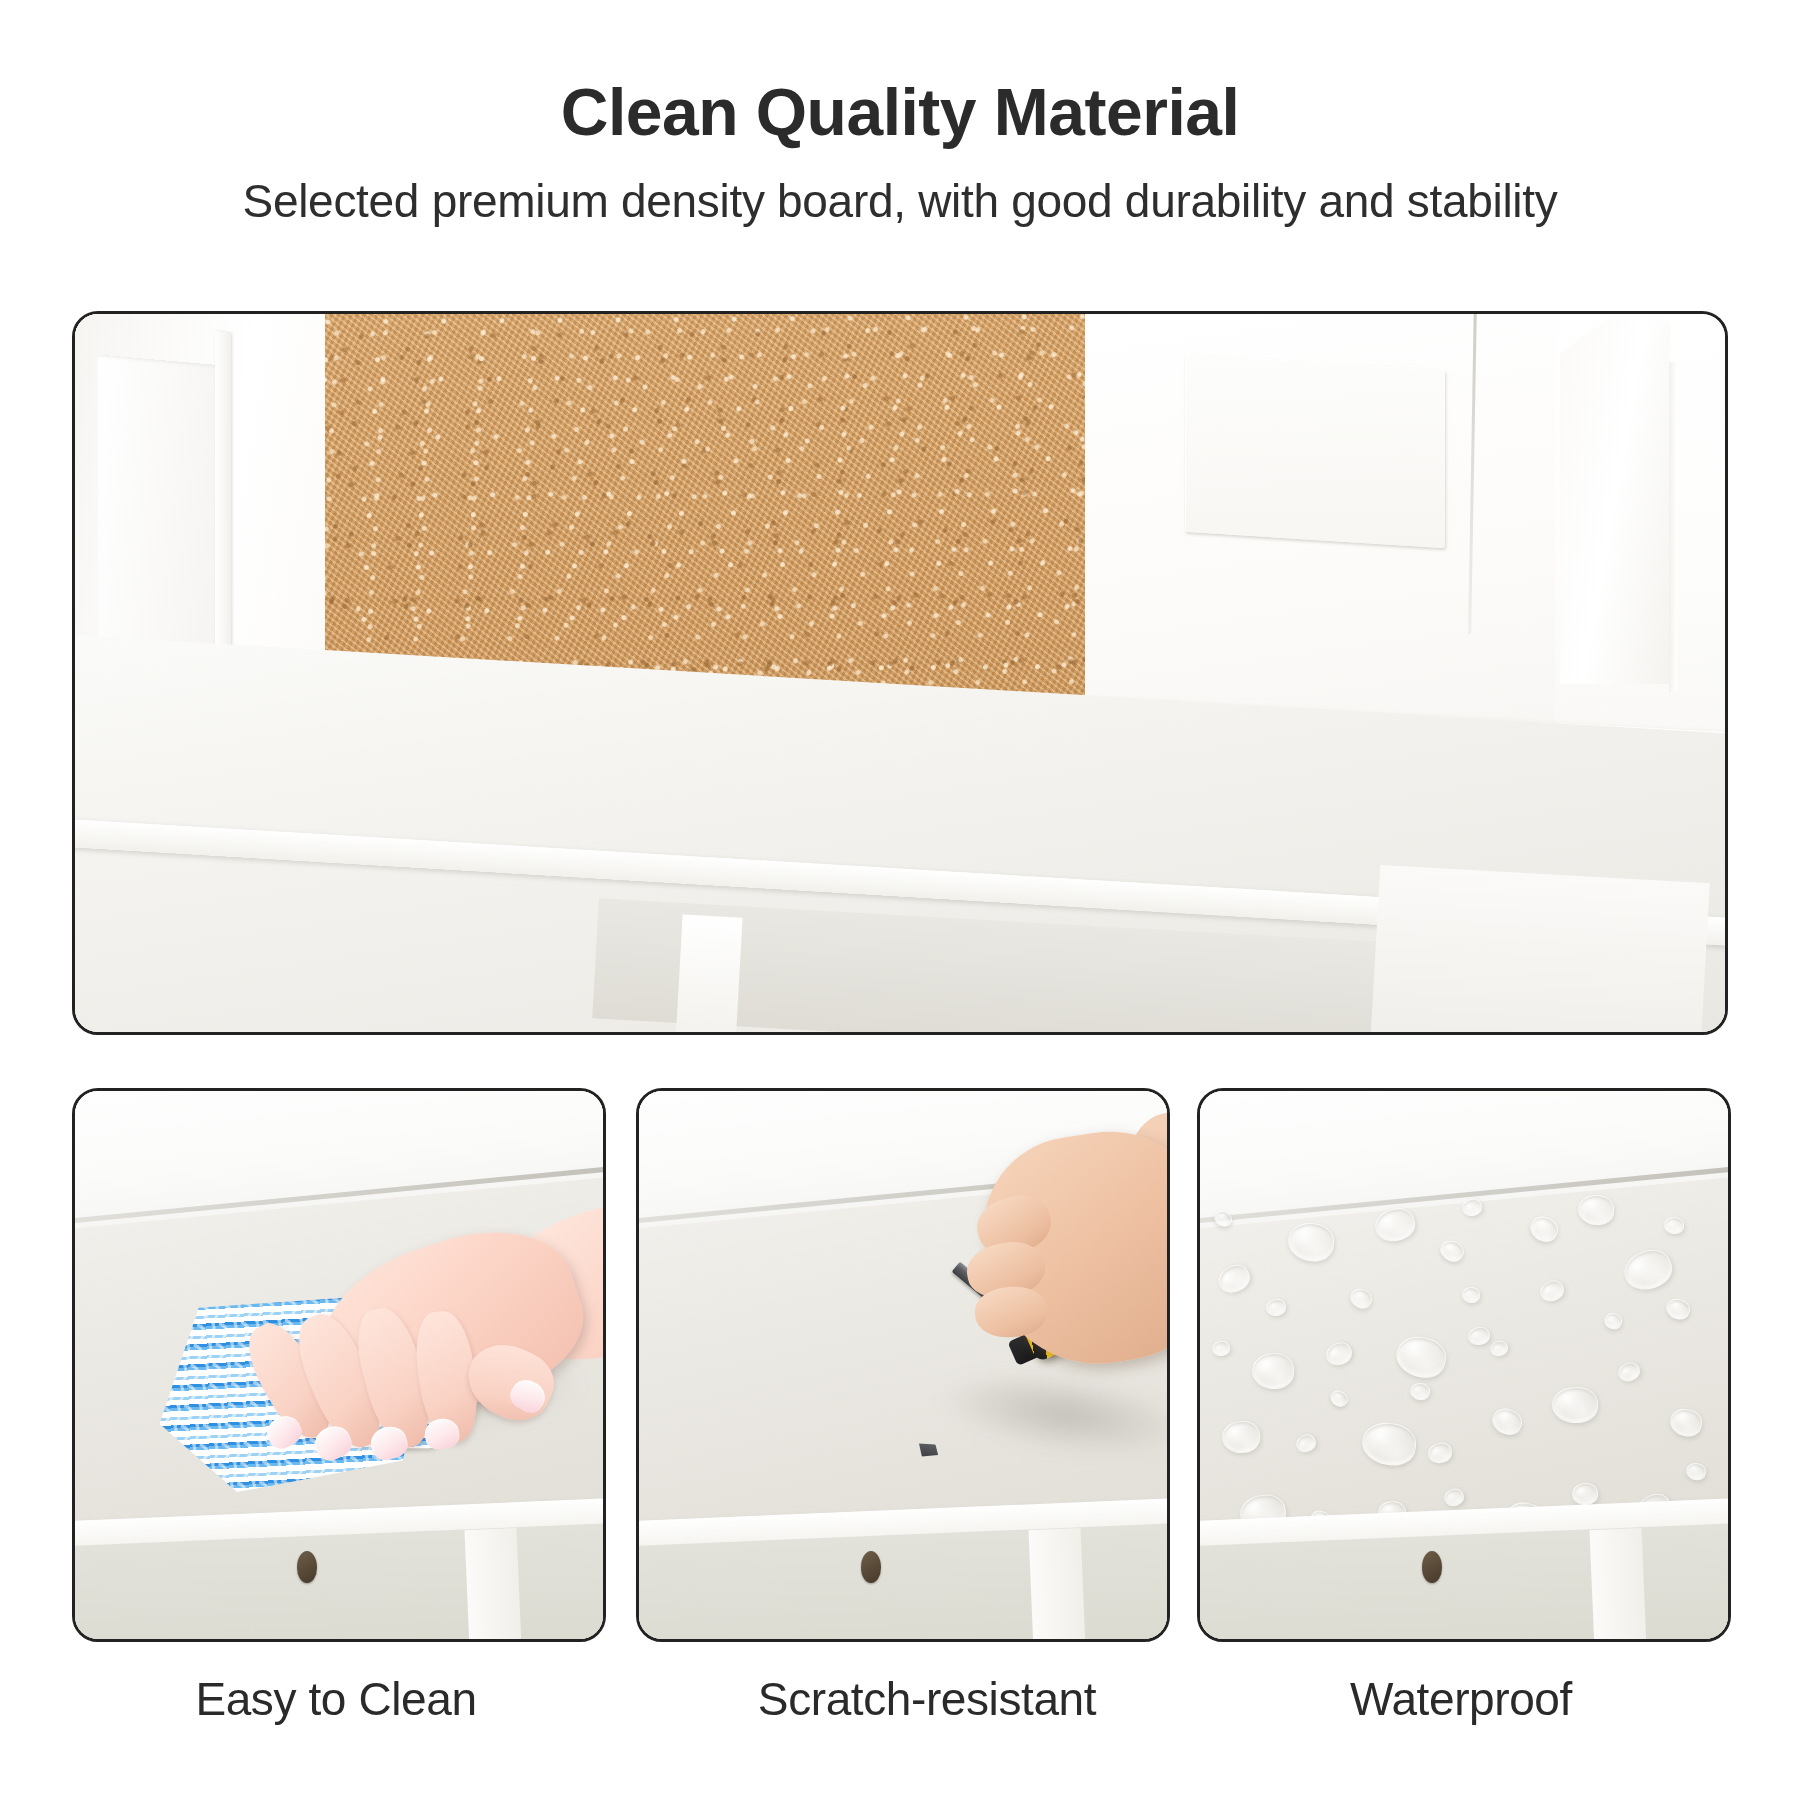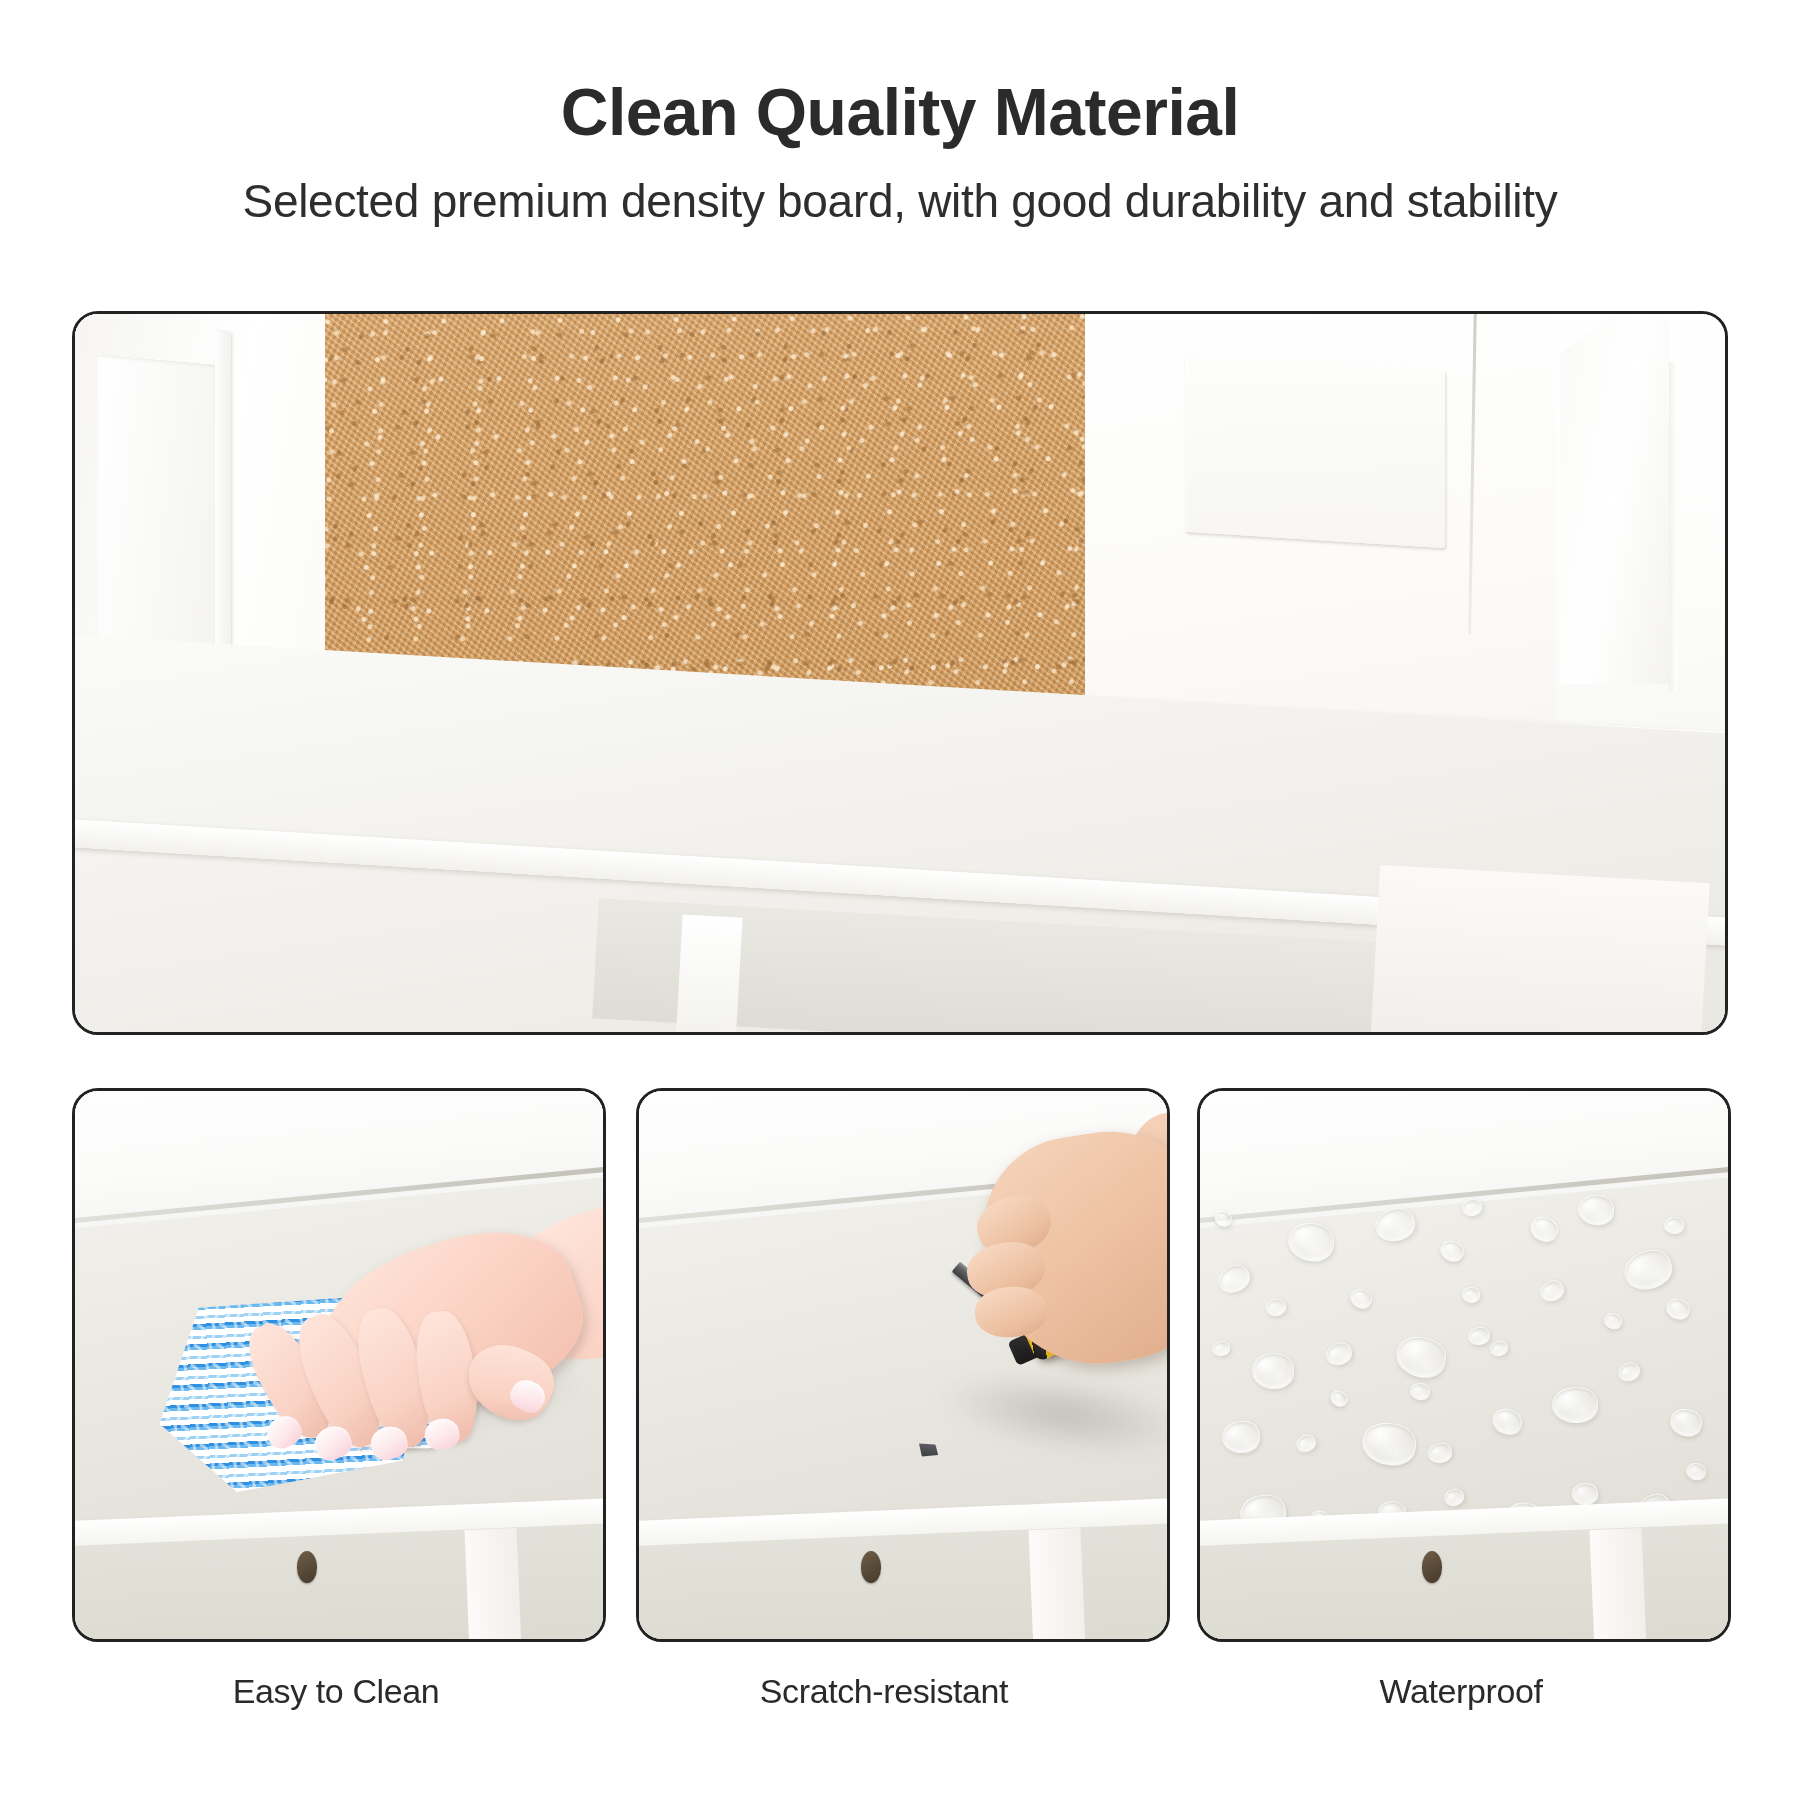--- a/index.html
+++ b/index.html
@@ -466,27 +466,27 @@
       1px 2px 4px rgba(150,148,140,.30);
     border: 1px solid rgba(255,255,255,.45);
   }
 
   
   .caption {
     position: absolute;
     top: 1672px;
     width: 528px;
     text-align: center;
-    font-size: 34px;
+    font-size: 46px;
     font-weight: 400;
     color: #2a2a2a;
     letter-spacing: -0.4px;
   }
   #cap-1 { left: 72px; }
-  #cap-2 { left: 620px; text-align: center; }
+  #cap-2 { left: 663px; text-align: center; }
   #cap-3 { left: 1197px; }
 </style>
 </head>
 <body>
 
 <div class="headline">Clean Quality Material</div>
 
 <div class="subhead">Selected premium density board, with good durability and stability</div>
 
 <div class="panel" id="hero">

